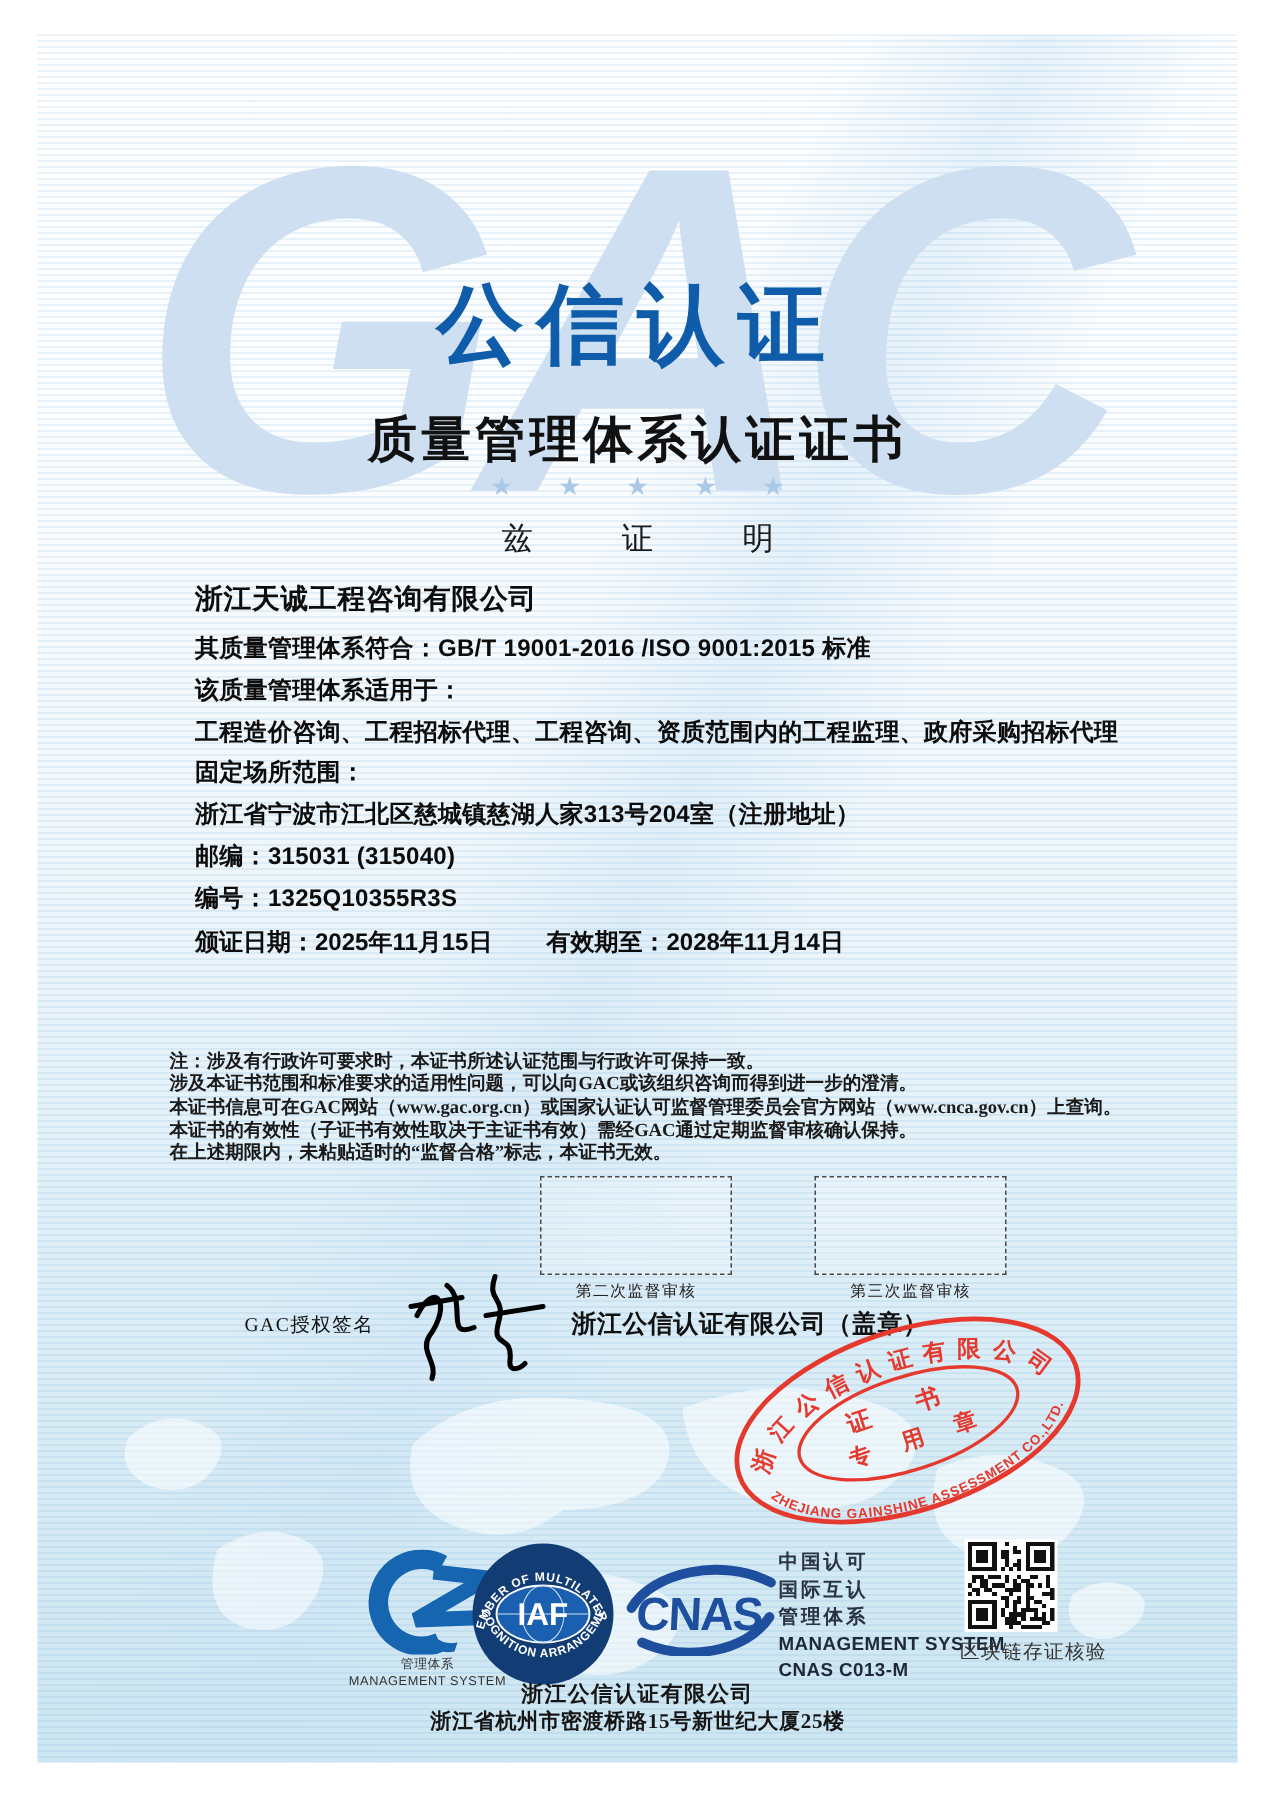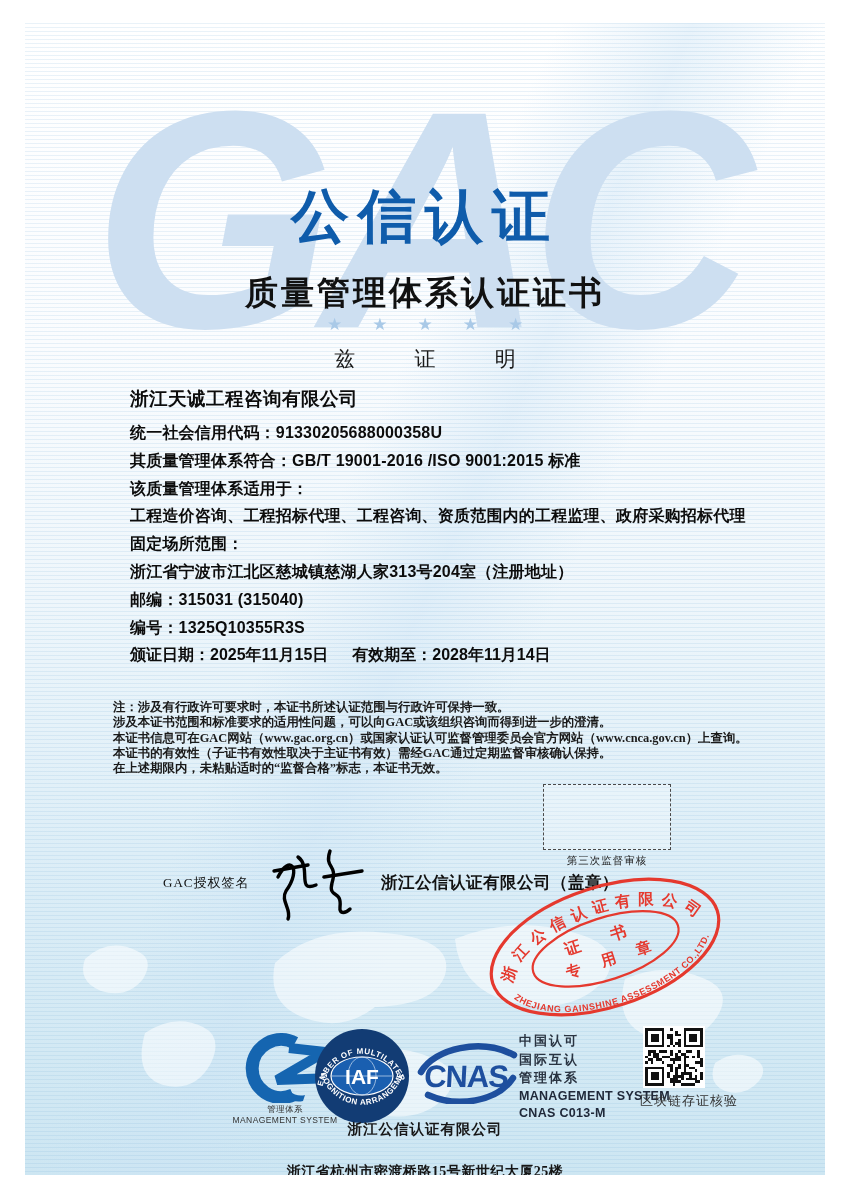--- a/index.html
+++ b/index.html
@@ -39,21 +39,21 @@
     color:#a9c9e7; font-size:17px;
   }
   .declare {
     position:absolute; top:322px; left:0; width:100%; text-align:center;
     font-family:"Liberation Serif", serif;
     font-size:21px; color:#1a1a1a; letter-spacing:27px; text-indent:27px;
   }
   .body-block { position:absolute; left:105px; top:363px; width:650px; color:#0c0c0c; }
   .company { font-size:18.5px; font-weight:700; margin-bottom:12px; letter-spacing:0.5px; }
   .info-line { font-size:16px; font-weight:600; line-height:19.2px; margin-bottom:8.6px; white-space:nowrap; letter-spacing:0.2px; }
-  .date-row { display:flex; gap:24px; font-size:16px; font-weight:600; margin-top:1px;text-align:right; }
+  .date-row { display:flex; gap:36px; font-size:16px; font-weight:600; margin-top:1px;text-align:right; }
 
   .notes {
     position:absolute; left:88px; top:677px; width:655px;
     font-family:"Liberation Serif", serif; font-weight:700;
     font-size:12.4px; line-height:15.3px; color:#1a1a1a;
   }
   .audit-slot { position:absolute; top:761px; width:128px; }
   .audit-slot .audit-box { height:66px; border:1px dashed #4a4a4a; background:rgba(255,255,255,0.25); }
   .audit-slot .audit-label {
     margin-top:4px; text-align:center; font-family:"Liberation Serif", serif;
@@ -87,21 +87,21 @@
   .accred .en { font-weight:800; font-size:12.5px; line-height:17px; color:#20293a; letter-spacing:0.3px; }
 
   .qr-box { position:absolute; left:618px; top:1003px; width:62px; height:62px; background:#fff; padding:2px; }
   .qr-caption {
     position:absolute; left:615px; top:1069px; width:150px;
     font-family:"Liberation Serif", serif; font-size:13px; color:#333; letter-spacing:1px;
   }
 
   .footer-line { position:absolute; left:0; width:100%; text-align:center; font-family:"Liberation Serif", serif; font-weight:700; color:#161616; }
   .footer-1 { top:1097px; font-size:14.5px; letter-spacing:1px; }
-  .footer-2 { top:1116px; font-size:14px; letter-spacing:0.5px;margin-top:24px; }
+  .footer-2 { top:1116px; font-size:14px; letter-spacing:0.5px; }
   .footer-3 { top:1165px; font-size:14px; letter-spacing:1px; }
 </style>
 </head>
 <body>
 
 <div class="page">
   <div class="cert">
 
     <div class="watermark">GAC</div>
 
@@ -115,21 +115,20 @@
         <span>★</span>
         <span>★</span>
         <span>★</span>
         <span>★</span>
       </div>
 
       <div class="declare">兹 证 明</div>
 
       <div class="body-block">
         <div class="company">浙江天诚工程咨询有限公司</div>
-        <div class="info-line">统一社会信用代码：91330205688000358U</div>
         <div class="info-line">其质量管理体系符合：GB/T 19001-2016 /ISO 9001:2015 标准</div>
         <div class="info-line">该质量管理体系适用于：</div>
         <div class="info-line">工程造价咨询、工程招标代理、工程咨询、资质范围内的工程监理、政府采购招标代理</div>
         <div class="info-line">固定场所范围：</div>
         <div class="info-line">浙江省宁波市江北区慈城镇慈湖人家313号204室（注册地址）</div>
         <div class="info-line">邮编：315031 (315040)</div>
         <div class="info-line">编号：1325Q10355R3S</div>
         <div class="date-row">
           <span>颁证日期：2025年11月15日</span>
           <span>有效期至：2028年11月14日</span>
@@ -137,20 +136,24 @@
       </div>
 
       <div class="notes">
         <div>注：涉及有行政许可要求时，本证书所述认证范围与行政许可保持一致。</div>
         <div>涉及本证书范围和标准要求的适用性问题，可以向GAC或该组织咨询而得到进一步的澄清。</div>
         <div>本证书信息可在GAC网站（www.gac.org.cn）或国家认证认可监督管理委员会官方网站（www.cnca.gov.cn）上查询。</div>
         <div>本证书的有效性（子证书有效性取决于主证书有效）需经GAC通过定期监督审核确认保持。</div>
         <div>在上述期限内，未粘贴适时的“监督合格”标志，本证书无效。</div>
       </div>
 
+      <div class="audit-slot slot-2">
+        <div class="audit-box"></div>
+        <div class="audit-label">第二次监督审核</div>
+      </div>
       <div class="audit-slot slot-3">
         <div class="audit-box"></div>
         <div class="audit-label">第三次监督审核</div>
       </div>
 
       <div class="sig-label">GAC授权签名</div>
 
       <svg class="sig-svg" viewBox="0 0 105 80">
         <g fill="none" stroke="#000" stroke-width="3.4" stroke-linecap="round">
           <path d="M10,34 C22,10 34,26 18,48 C12,58 24,66 20,76"></path>

